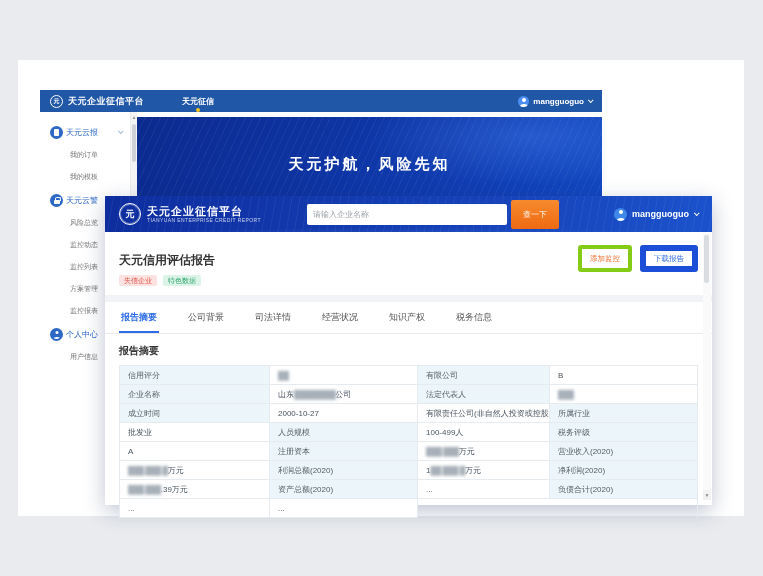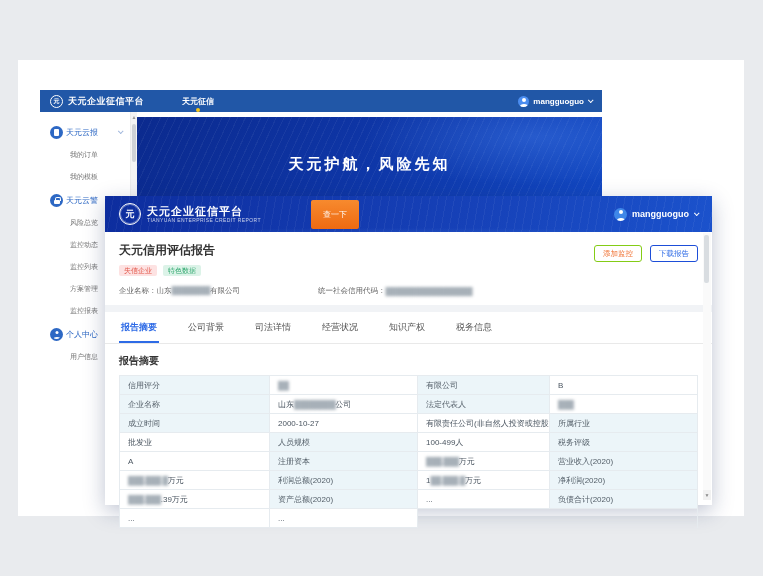--- a/index.html
+++ b/index.html
@@ -61,30 +61,30 @@
   .fr-brand { font-size:11px; font-weight:bold; letter-spacing:1px; line-height:1.1; }
   .fr-brand-sub { font-size:5px; letter-spacing:.4px; opacity:.75; }
   .fr-search { display:flex; align-items:center; margin-left:46px; }
   .fr-search input { width:200px; height:21px; border:none; border-radius:2px; padding:0 6px; font-size:8px; outline:none; font-family:inherit; color:#333; background:#fff; }
   .fr-search input::placeholder { color:#9aa0a6; }
   .fr-search button { width:48px; height:29px; margin-left:4px; border:none; border-radius:2px;
     background:linear-gradient(180deg,#f78a2e,#ee6a12); color:#fff; font-size:8px; cursor:pointer; font-family:inherit; }
   .fr-user { margin-left:auto; display:flex; align-items:center; gap:5px; font-size:9px; font-weight:bold; }
   .fr-user .person { width:13px; height:13px; background:#3f87e8; }
 
-  .fr-report-head { padding:10px 14px 9px; position:relative;border-radius:15px; }
+  .fr-report-head { padding:20px 14px 9px; position:relative;border-radius:15px; }
   .rpt-title { font-size:12px; font-weight:bold; color:#333; }
   .rpt-badges { margin-top:6px; display:flex; gap:6px; }
   .badge { font-size:7px; padding:2px 5px; border-radius:2px; line-height:1; }
   .badge.red { background:#fde2e2; color:#e25749; }
   .badge.green { background:#dcf3e8; color:#31a86f; }
   .rpt-actions { position:absolute; right:14px; top:13px; display:flex; gap:8px; }
   .action { font-size:7.5px; padding:3px 8px; border-radius:3px; background:#fff; cursor:pointer; font-family:inherit; line-height:1.2; }
-  .action.orange { border:1px solid #84cc16; color:#f07030; }
-  .action.blue { border:1px solid #1d4ed8; color:#2e6be6; }
+  .action.orange { border:4px solid #84cc16; color:#f07030; }
+  .action.blue { border:6px solid #1d4ed8; color:#2e6be6; }
   .rpt-info { margin-top:10px; display:flex; font-size:7.5px; color:#666; }
   .rpt-info .pair { display:flex; align-items:center; }
   .rpt-info .pair + .pair { margin-left:78px; }
   .redact { color:#a7b0b8; filter:blur(1.6px); letter-spacing:-.5px; }
 
   .fr-gap { height:7px; background:#f1f3f6; }
   .fr-tabs { display:flex; padding:0 14px; border-bottom:1px solid #e9e9e9; }
   .tab { font-size:9px; color:#555; padding:9px 2px 7px; margin-right:27px; cursor:pointer; border-bottom:2px solid transparent; }
   .tab.active { color:#2e6be6; font-weight:bold; border-bottom-color:#2e6be6; }
   .fr-section-title { margin:10px 14px 7px; font-size:10px; font-weight:bold; color:#333; }
@@ -165,49 +165,40 @@
 <div class="win-front">
   <div class="fr-header">
     <div class="fr-logo-wrap">
       <span class="fr-logo">元</span>
       <span>
         <div class="fr-brand">天元企业征信平台</div>
         <div class="fr-brand-sub">TIANYUAN ENTERPRISE CREDIT REPORT</div>
       </span>
     </div>
     <div class="fr-search">
+      <input type="text" placeholder="请输入企业名称" style="">
       <button>查一下</button>
     </div>
     <div class="fr-user">
       <span class="person"></span>
       <span>mangguoguo</span>
       <span class="chev"></span>
     </div>
   </div>
 
   <div class="fr-report-head">
     <div class="rpt-title">天元信用评估报告</div>
     <div class="rpt-badges">
         <span class="badge red">失信企业</span>
         <span class="badge green">特色数据</span>
       </div>
     <div class="rpt-actions">
         <button class="action orange">添加监控</button>
         <button class="action blue">下载报告</button>
       </div>
-    <div class="rpt-info">
-      <span class="pair">
-        <span>企业名称：</span>
-        <span id="company-value"><span>山东</span><span class="redact">████████</span><span>有限公司</span></span>
-      </span>
-      <span class="pair">
-        <span>统一社会信用代码：</span>
-        <span id="code-value"><span class="redact">██████████████████</span></span>
-      </span>
-    </div>
   </div>
 
   <div class="fr-gap"></div>
   <div class="fr-tabs">
       <div class="tab active">报告摘要</div>
       <div class="tab">公司背景</div>
       <div class="tab">司法详情</div>
       <div class="tab">经营状况</div>
       <div class="tab">知识产权</div>
       <div class="tab">税务信息</div>

